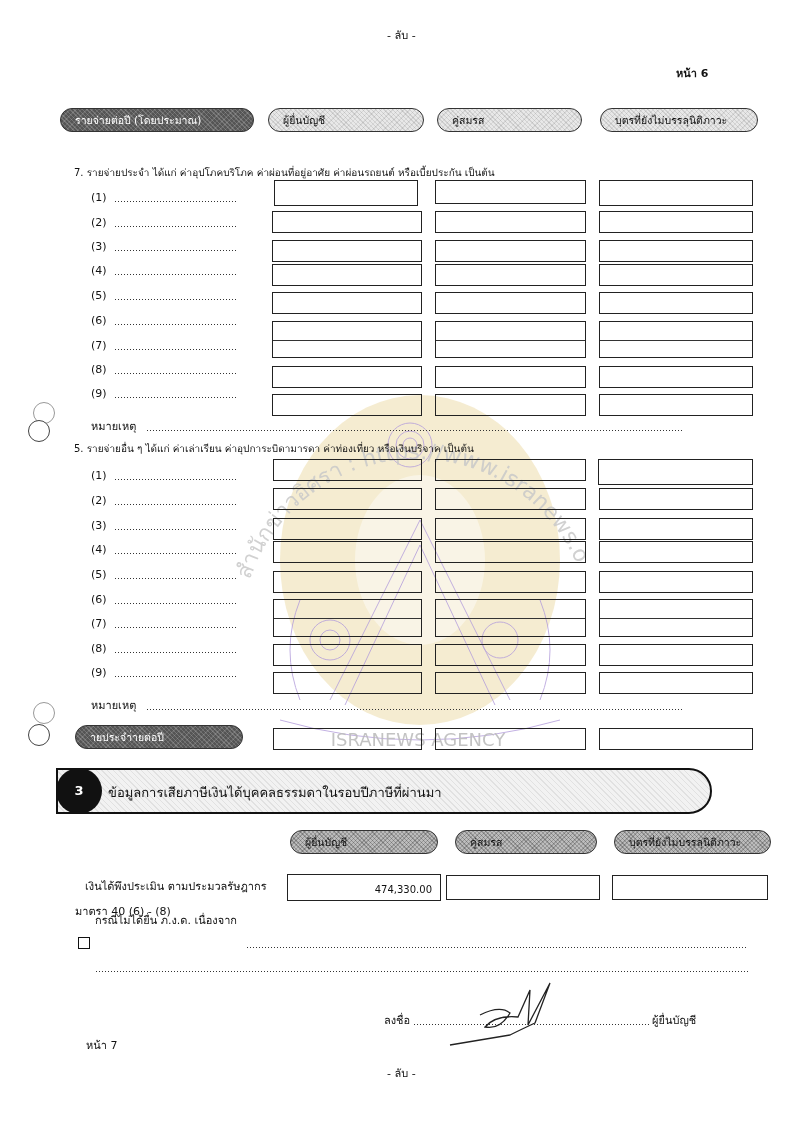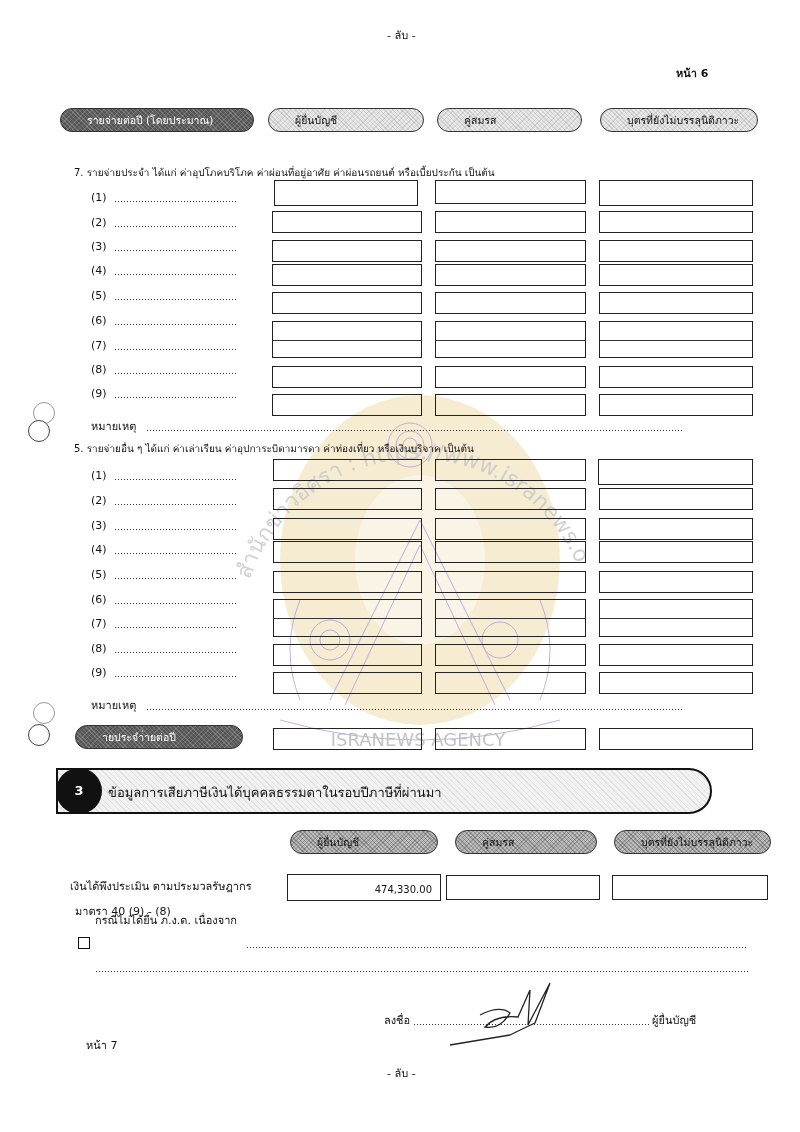--- a/index.html
+++ b/index.html
@@ -8,21 +8,21 @@
     .abs { position: absolute; }
     .txt { font-size: 11px; white-space: nowrap; line-height: 1; }
     .txt-sm { font-size: 10px; white-space: nowrap; line-height: 1; }
     .pill {
       position: absolute; height: 24px; border-radius: 12px;
       border: 1.5px solid #333;
       background:
         repeating-linear-gradient(45deg, rgba(0,0,0,0.10) 0 1px, transparent 1px 3px),
         repeating-linear-gradient(-45deg, rgba(0,0,0,0.08) 0 1px, transparent 1px 4px),
         #e8e8e8;
-      font-size: 10.5px; line-height: 22px; padding-left: 26px; white-space: nowrap; overflow: hidden;
+      font-size: 10.5px; line-height: 22px; padding-left: 14px; white-space: nowrap; overflow: hidden;
       color: #111;
     }
     .pill.dark {
       background:
         repeating-linear-gradient(45deg, rgba(255,255,255,0.18) 0 1px, transparent 1px 3px),
         repeating-linear-gradient(-45deg, rgba(255,255,255,0.12) 0 1px, transparent 1px 4px),
         #555;
       color: #fff;
     }
     .pill.mid {
@@ -209,22 +209,22 @@
 <div class="box" style="left:599px;top:728px;width:154px;height:22px;"></div>
 
 <div class="sec3-bar"></div>
 <div class="sec3-num">3</div>
 <div class="abs" style="left:108px;top:786px;font-size:13px;white-space:nowrap;line-height:1;">ข้อมูลการเสียภาษีเงินได้บุคคลธรรมดาในรอบปีภาษีที่ผ่านมา</div>
 
 <div class="pill mid" style="left:290px;top:830px;width:148px;">ผู้ยื่นบัญชี</div>
 <div class="pill mid" style="left:455px;top:830px;width:142px;">คู่สมรส</div>
 <div class="pill mid" style="left:614px;top:830px;width:157px;">บุตรที่ยังไม่บรรลุนิติภาวะ</div>
 
-<div class="abs txt" style="left:70px;top:881px;">เงินได้พึงประเมิน ตามประมวลรัษฎากร</div>
-<div class="abs txt" style="left:75px;top:906px;">มาตรา 40 (9) - (8)</div>
+<div class="abs txt" style="left:85px;top:881px;">เงินได้พึงประเมิน ตามประมวลรัษฎากร</div>
+<div class="abs txt" style="left:75px;top:906px;">มาตรา 40 (6) - (8)</div>
 <div class="box" style="left:287px;top:874px;width:154px;height:27px;">
   <div class="amount" style="right:8px;top:9px;">474,330.00</div>
 </div>
 <div class="box" style="left:446px;top:875px;width:154px;height:25px;"></div>
 <div class="box" style="left:612px;top:875px;width:156px;height:25px;"></div>
 
 <div class="checkbox" style="left:78px;top:937px;"></div>
 <div class="abs txt" style="left:95px;top:915px;">กรณีไม่ได้ยื่น ภ.ง.ด. เนื่องจาก</div>
 <div class="dots" style="left:246px;top:947px;width:502px;"></div>
 <div class="dots" style="left:95px;top:971px;width:653px;"></div>

